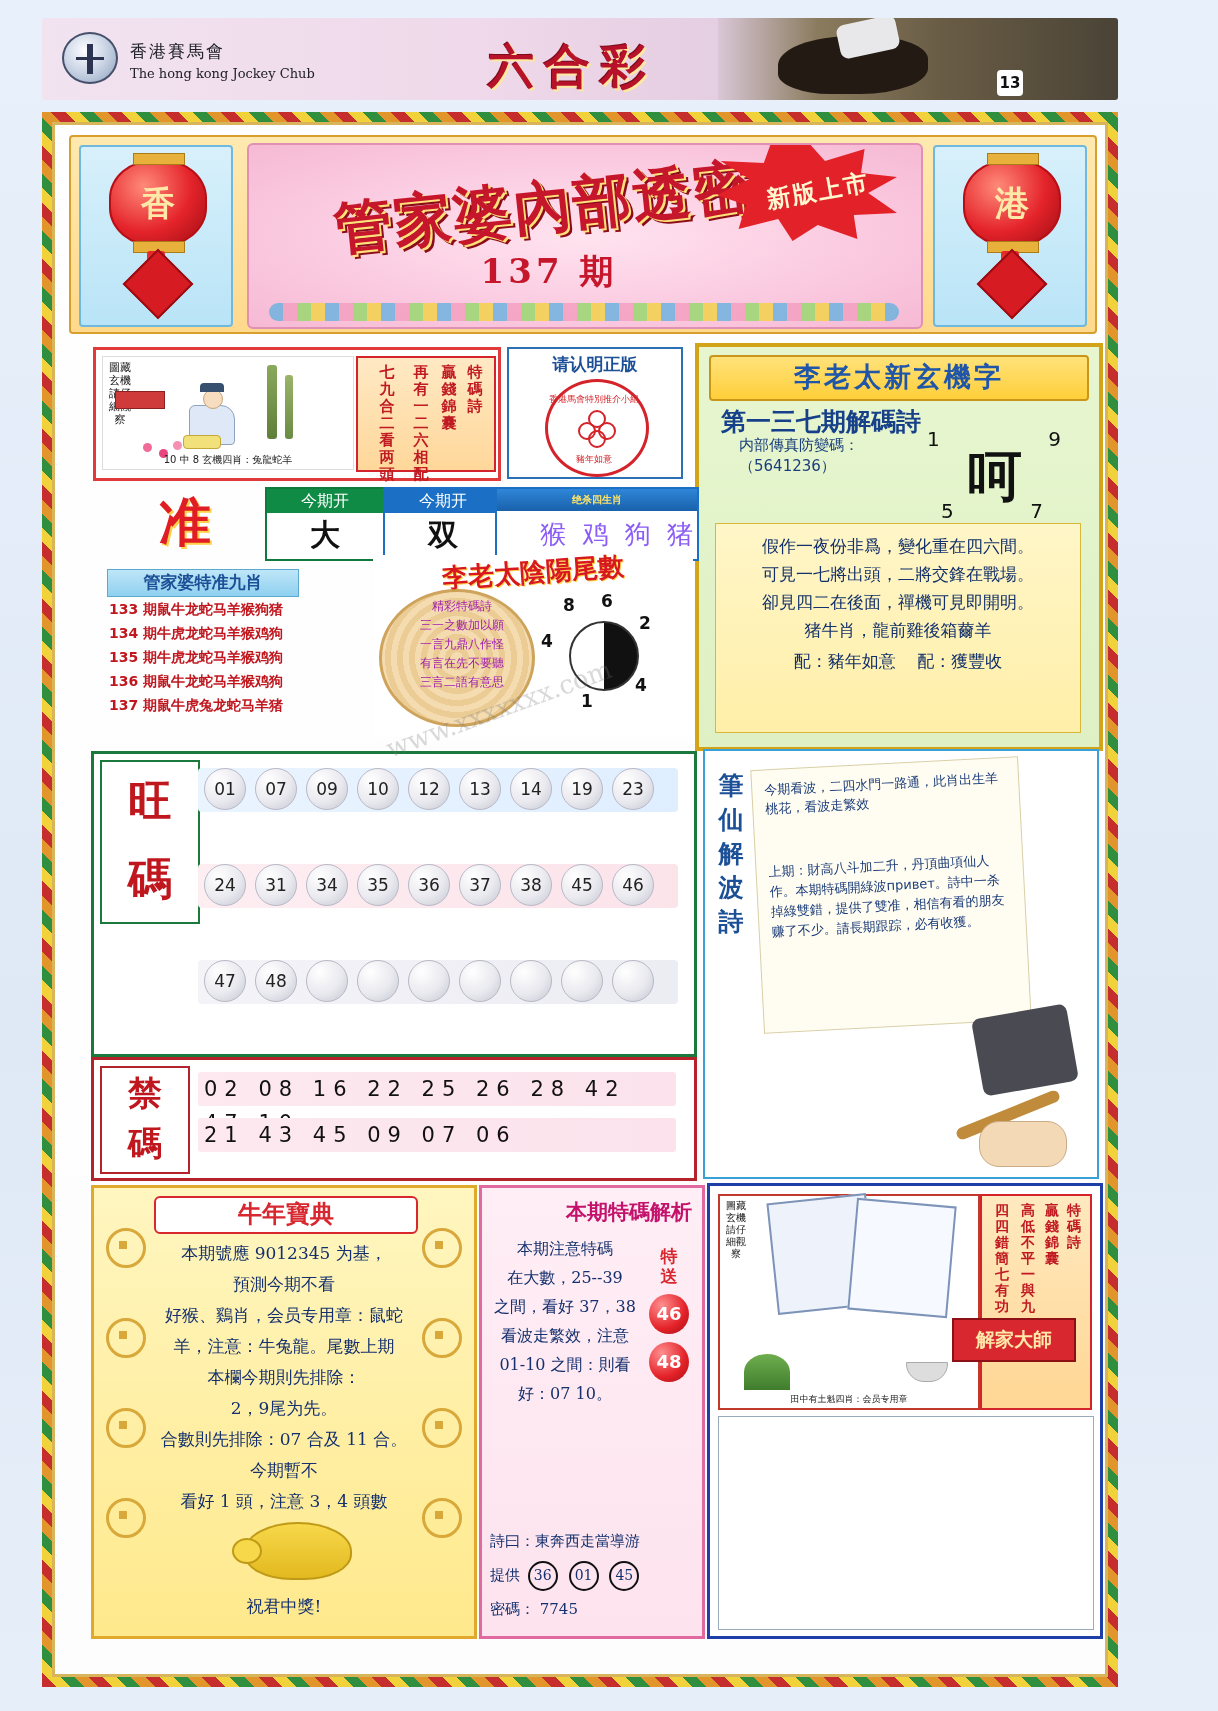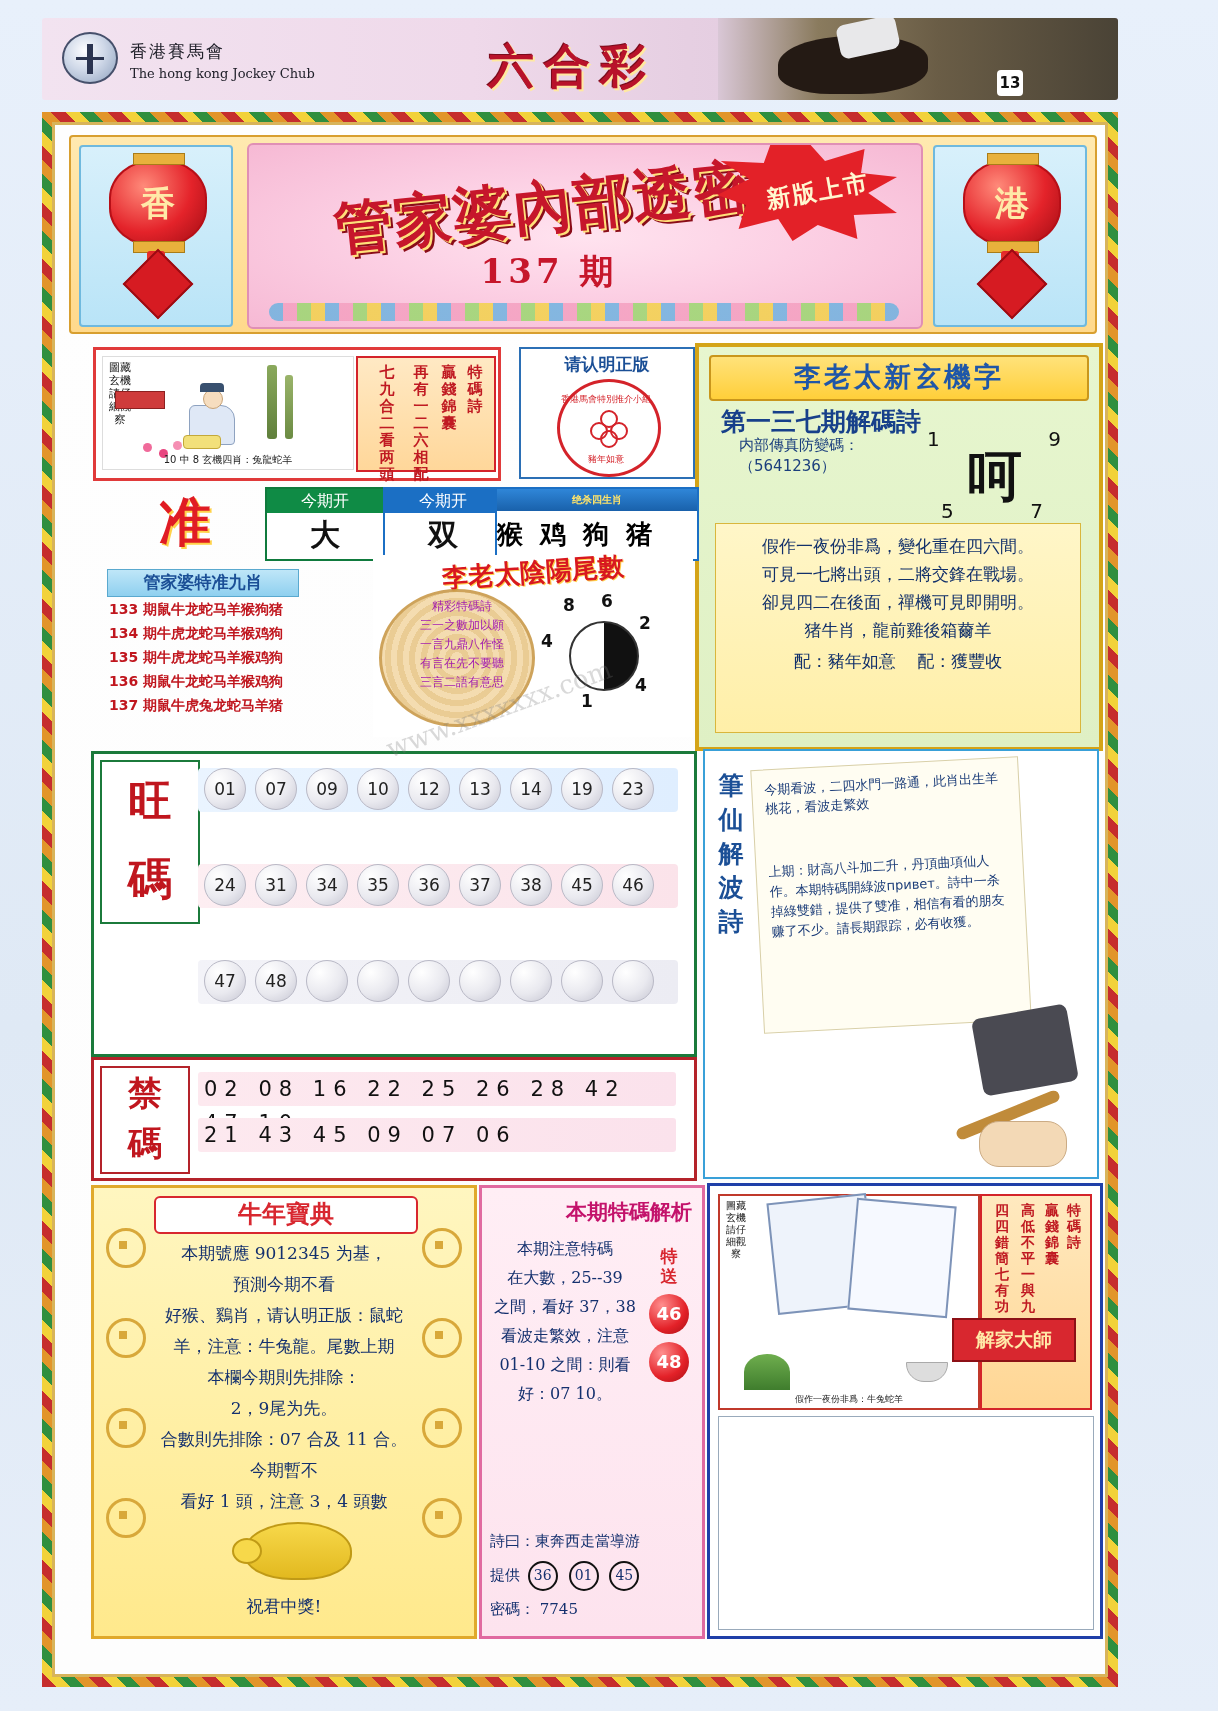--- a/index.html
+++ b/index.html
@@ -174,21 +174,21 @@
     position:absolute;left:260px;top:6px;width:136px;height:112px;
     background:linear-gradient(180deg,#ffe9c4 0%,#ffd79a 100%);
     border:2px solid #d4232a;
   }
   .redpoem .col{
     position:absolute;top:6px;width:26px;font-size:15px;line-height:17px;text-align:center;color:#c01a22;font-weight:bold;
     font-family:"DejaVu Serif","Liberation Serif",serif;
   }
   .stampbox{
     position:absolute;left:452px;top:222px;width:172px;height:128px;
-    background:#fff;border:2px solid #2b6fb5;margin-left:12px;
+    background:#fff;border:2px solid #2b6fb5;
   }
   .stampbox .t{position:absolute;left:0;top:4px;width:172px;text-align:center;font-size:17px;color:#1b4f96;font-weight:bold;}
   .stamp{
     position:absolute;left:36px;top:30px;width:98px;height:92px;border:3px solid #d4232a;border-radius:50%;
     color:#d4232a;
   }
   .stamp .txt{position:absolute;left:0;top:12px;width:92px;text-align:center;font-size:9px;line-height:11px;}
   .stamp .flower{position:absolute;left:30px;top:28px;width:34px;height:34px;}
   .stamp .flower i{position:absolute;width:14px;height:14px;border-radius:50%;border:2px solid #d4232a;}
   .stamp .sub{position:absolute;left:0;bottom:8px;width:92px;text-align:center;font-size:9px;}
@@ -238,21 +238,21 @@
   .openbox .cap{height:24px;background:#0f8b45;color:#fff;font-size:16px;text-align:center;line-height:24px;}
   .openbox.blue .cap{background:#1b6fc4;}
   .openbox.blue{border-color:#1b6fc4;}
   .openbox .val{height:44px;line-height:44px;text-align:center;font-size:30px;font-weight:bold;color:#111;font-family:"DejaVu Serif","Liberation Serif",serif;}
   .killbox{
     position:absolute;left:380px;top:0;width:200px;height:70px;border:2px solid #1b6fc4;background:#fff;
   }
   .killbox .cap{
     height:22px;background:linear-gradient(180deg,#2f86d8,#1961ab);color:#ffe46a;font-size:10px;text-align:center;line-height:22px;font-weight:bold;
   }
-  .killbox .vals{height:46px;line-height:46px;text-align:left;font-size:26px;font-weight:bold;color:#000000;letter-spacing:4px;font-family:"DejaVu Serif","Liberation Serif",serif;}
+  .killbox .vals{height:46px;line-height:46px;text-align:right;font-size:26px;font-weight:normal;color:#8b5cf6;letter-spacing:4px;font-family:"DejaVu Serif","Liberation Serif",serif;}
   
   .jiuxiao{position:absolute;left:52px;top:444px;width:260px;height:168px;}
   .jiuxiao .hd{
     position:absolute;left:0;top:0;width:190px;height:26px;background:linear-gradient(180deg,#bfe6f8,#8fd0ef);
     border:1px solid #5aa9cf;text-align:center;font-size:17px;font-weight:bold;color:#1b4f96;line-height:24px;
   }
   .jiuxiao .row{position:absolute;left:2px;font-size:14px;color:#c0161e;font-weight:bold;white-space:nowrap;}
   
   .yinyang{
     position:absolute;left:318px;top:430px;width:320px;height:182px;
@@ -627,21 +627,21 @@
         <div class="coin" style="left:12px;top:220px;"></div>
         <div class="coin" style="left:12px;top:310px;"></div>
         <div class="coin" style="right:12px;top:40px;"></div>
         <div class="coin" style="right:12px;top:130px;"></div>
         <div class="coin" style="right:12px;top:220px;"></div>
         <div class="coin" style="right:12px;top:310px;"></div>
         <div class="t">牛年寶典</div>
         <div class="body">
           <div>本期號應 9012345 为基，</div>
           <div>預測今期不看</div>
-          <div>好猴、鷄肖，请认明正版：鼠蛇</div>
+          <div>好猴、鷄肖，会员专用章：鼠蛇</div>
           <div>羊，注意：牛兔龍。尾數上期</div>
           <div>本欄今期則先排除：</div>
           <div>2，9尾为先。</div>
           <div>合數則先排除：07 合及 11 合。</div>
           <div>今期暫不</div>
           <div>看好 1 頭，注意 3，4 頭數</div>
         </div>
         <div class="pig"></div>
         <div class="bless">祝君中獎!</div>
       </div>
@@ -675,21 +675,21 @@
           </div>
         </div>
       </div>
 
       <div class="brbox">
         <div class="pic">
           <div class="left">圖藏玄機請仔細觀察</div>
           <div class="grass"></div>
           <div class="cat"></div>
           <div class="bowl"></div>
-          <div class="cap">假作一夜份非爲：牛兔蛇羊</div>
+          <div class="cap">田中有土魁四肖：会员专用章</div>
         </div>
         <div class="poemcol">
           <div class="c" style="left:80px;">特碼詩</div>
           <div class="c" style="left:58px;">贏錢錦囊</div>
           <div class="c" style="left:34px;">高低不平一與九</div>
           <div class="c" style="left:8px;">四四錯簡七有功</div>
         </div>
         <div class="bookpic">
           <div class="pg"></div>
           <div class="pg2"></div>

